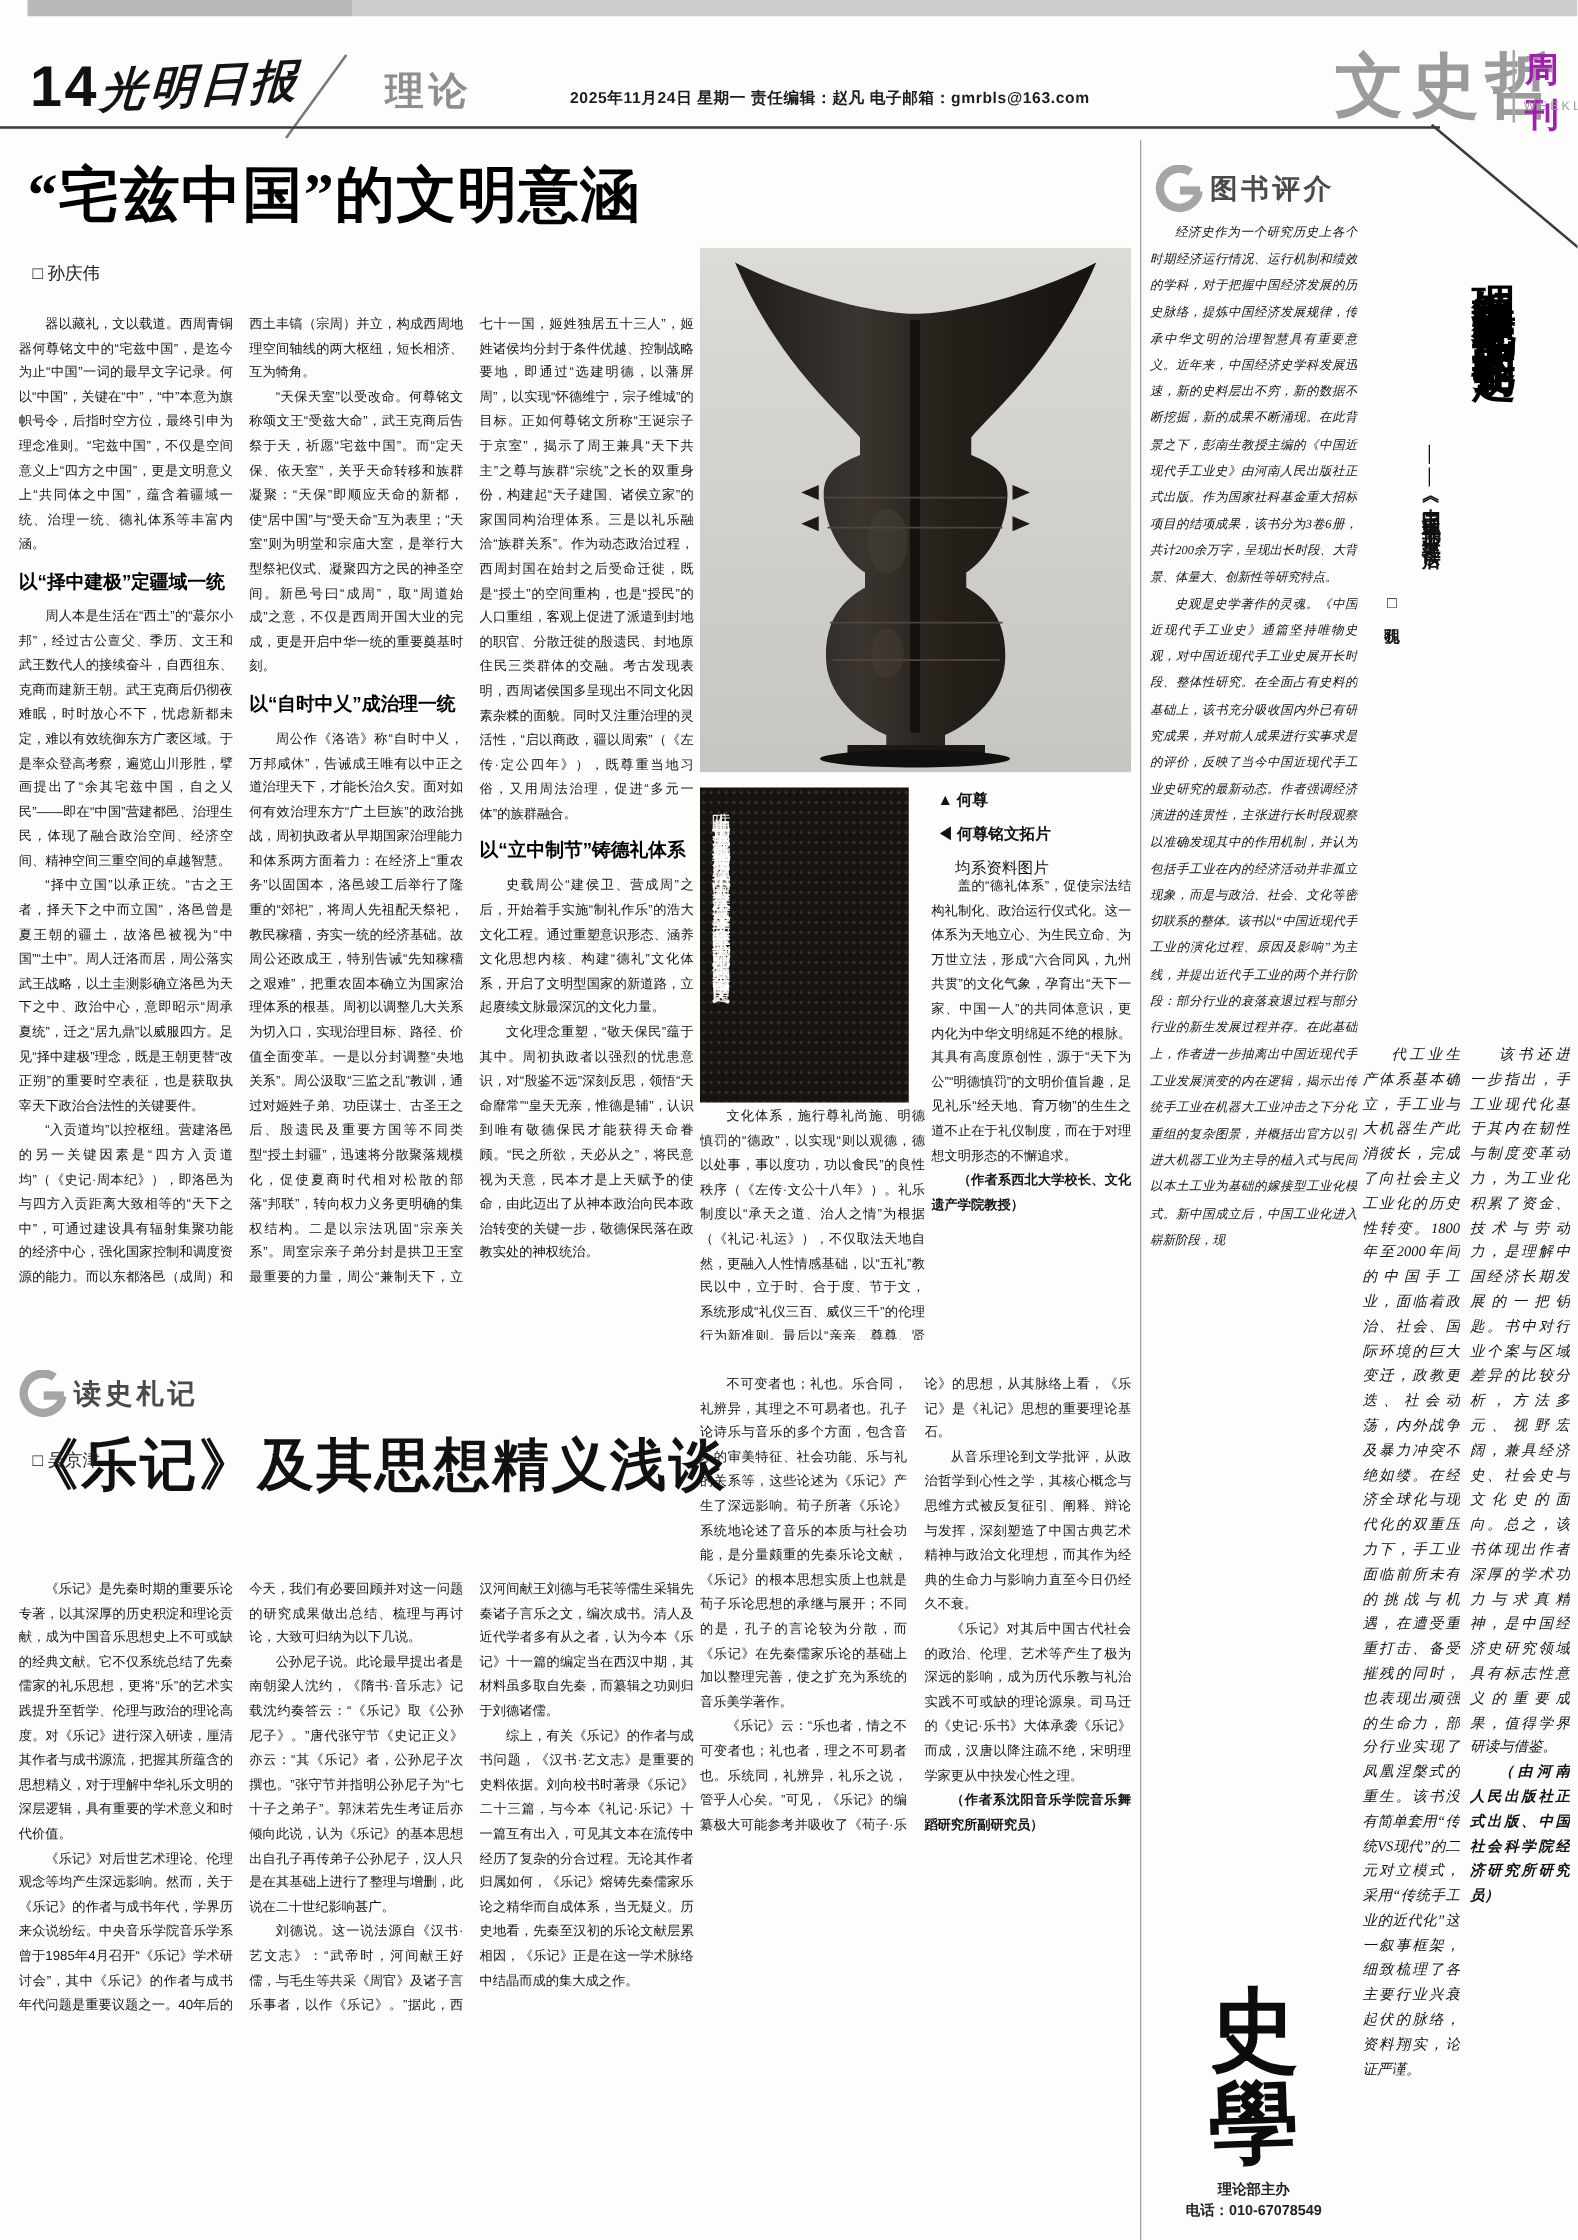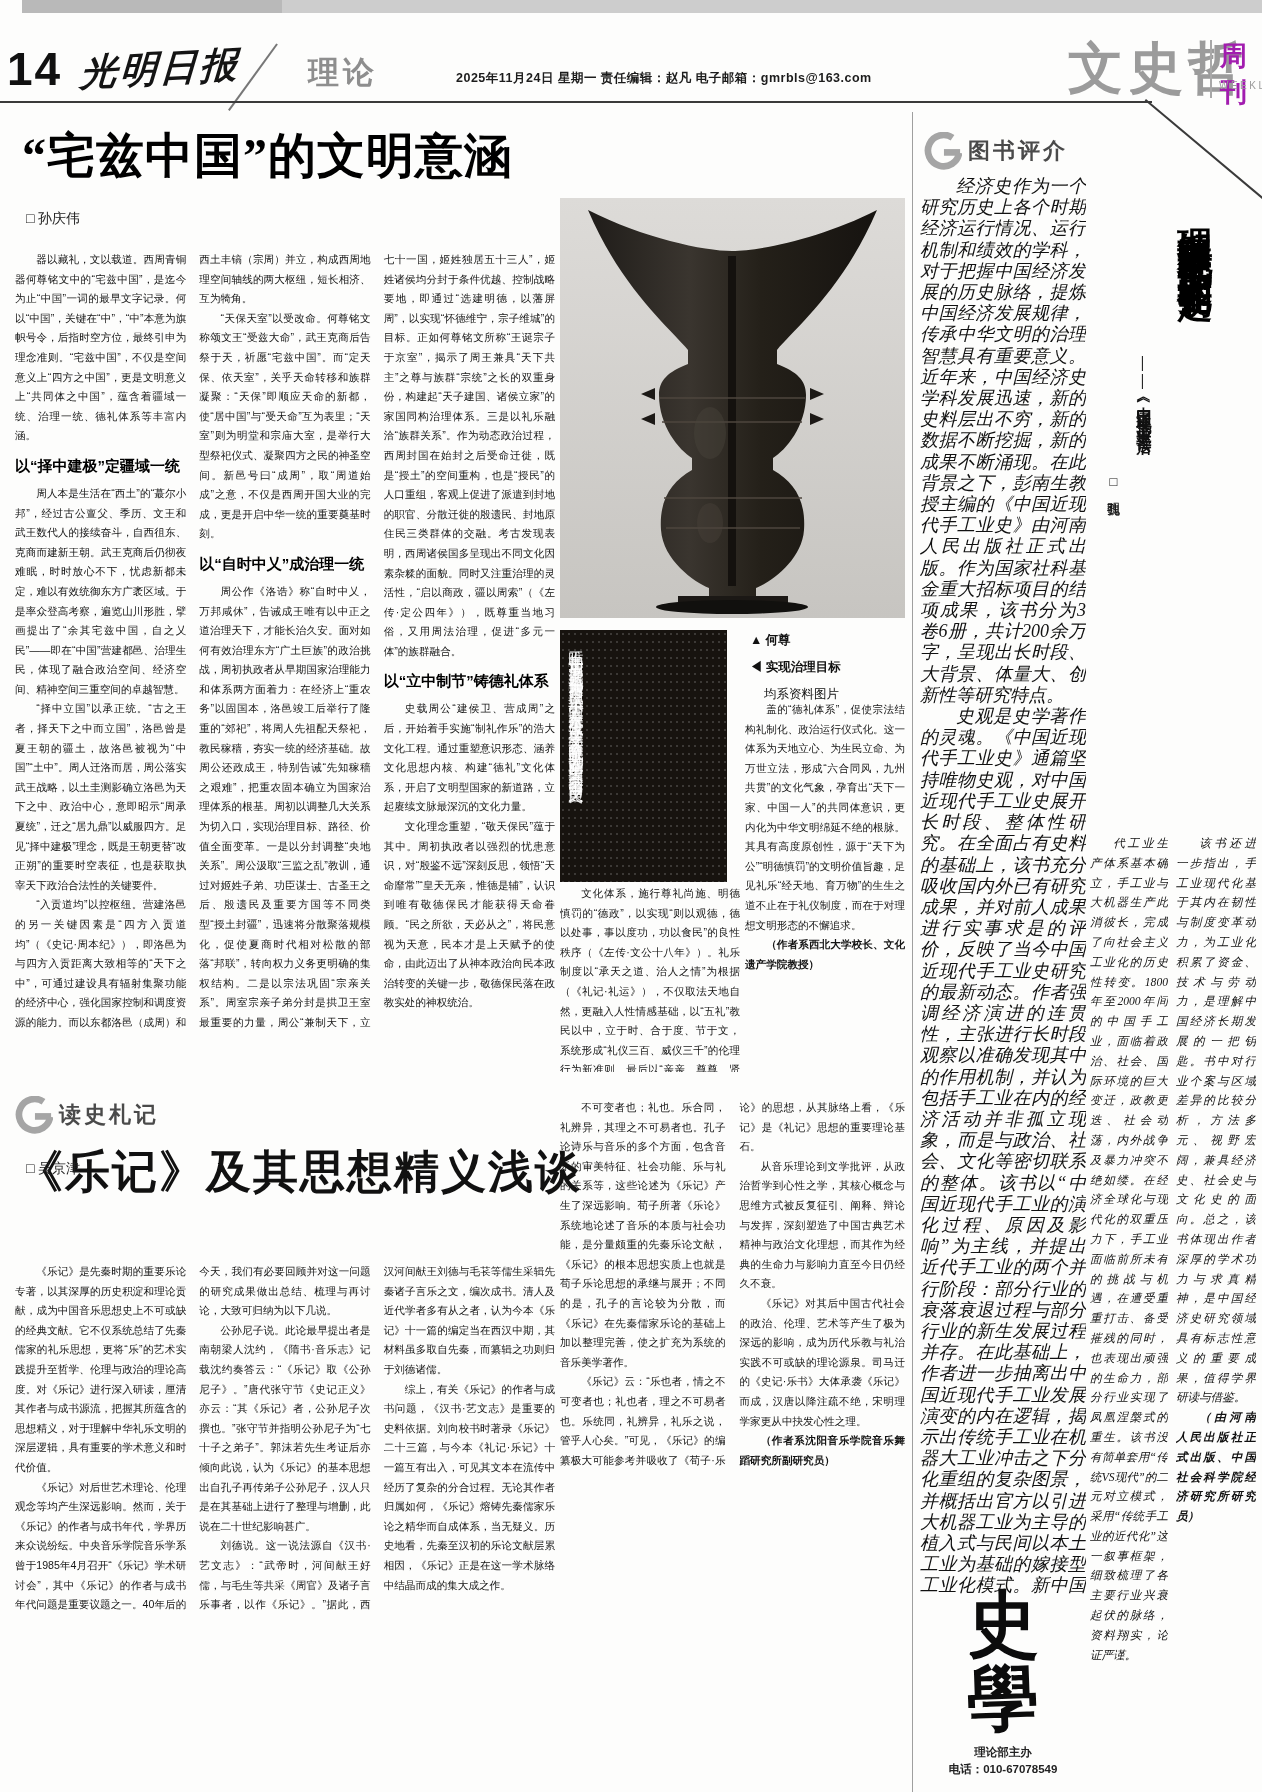--- a/index.html
+++ b/index.html
@@ -1,21 +1,21 @@
 <!DOCTYPE html>
 <html><head>
 <meta charset="utf-8">
 <style>
   html,body{margin:0;padding:0;}
   body{width:1262px;height:1792px;position:relative;background:#fdfdfc;overflow:hidden;
        font-family:"Liberation Sans",sans-serif;color:#111;}
   .abs{position:absolute;}
   
   .topbar{left:22px;top:0;width:1240px;height:13px;background:linear-gradient(90deg,#b9b9b9 0 260px,#cdcdcd 260px);}
-  .pagenum{left:7px;top:42px;font-size:46px;font-weight:bold;letter-spacing:2px;}
+  .pagenum{left:24px;top:42px;font-size:46px;font-weight:bold;letter-spacing:2px;}
   .masthead{left:80px;top:44px;font-size:37px;font-weight:bold;font-family:"Liberation Serif",serif;
             font-style:italic;transform:rotate(-3deg) skewX(-6deg);letter-spacing:3px;color:#141414;}
   .slash{left:252px;top:36px;width:1.5px;height:82px;background:#777;transform:rotate(36deg);}
   .sect{left:308px;top:52px;font-size:31px;font-weight:bold;color:#8e8e8e;letter-spacing:4px;}
   .dateline{left:424px;top:70px;font-size:12.5px;font-weight:bold;color:#1c1c1c;letter-spacing:.5px;margin-left:32px;}
   .wsz{left:1068px;top:32px;font-size:55px;font-weight:bold;color:#9b9b9b;
        font-family:"Liberation Serif",serif;letter-spacing:5px;}
   .wszbar{left:1210px;top:40px;width:2px;height:58px;background:#a8a8a8;}
   .zhoukan{left:1220px;top:38px;font-size:27px;font-weight:bold;color:#a21caf;letter-spacing:2px;}
   .weekly{left:1219px;top:80px;font-size:10px;color:#9b9b9b;letter-spacing:2.5px;}
@@ -55,21 +55,21 @@
   .badge{display:flex;align-items:center;gap:6px;}
   .badge .glabel{font-size:22px;font-weight:bold;color:#4a4a4a;letter-spacing:3px;}
   
   .yjtitle{left:18px;top:1142px;font-size:45px;font-weight:bold;
            font-family:"Liberation Serif",serif;letter-spacing:2px;}
   .flowL{left:15px;top:1262px;width:540px;height:524px;}
   .flowR{left:560px;top:1098px;width:345px;height:688px;}
   
   .vdiv{left:912px;top:112px;width:1px;height:1680px;background:#9f9f9f;}
   .kai{font-family:"Liberation Serif",serif;font-style:italic;}
-  .revcol1{left:920px;top:176px;width:166px;height:1420px;font-size:18px;line-height:21.2px;
+  .revcol1{left:920px;top:176px;width:166px;height:1420px;font-size:10px;line-height:21.2px;
            text-align:justify;overflow:hidden;}
   .revcol1 p{margin:0;text-indent:2em;}
   .revtitle{left:1170px;top:200px;height:640px;writing-mode:vertical-rl;
             font-size:35px;font-weight:bold;font-family:"Liberation Serif",serif;
             letter-spacing:4px;color:#000;}
   .revsub{left:1134px;top:356px;height:480px;writing-mode:vertical-rl;
           font-size:15px;font-weight:bold;font-family:"Liberation Serif",serif;letter-spacing:3px;}
   .revauthor{left:1104px;top:474px;height:120px;writing-mode:vertical-rl;
              font-size:13px;font-family:"Liberation Serif",serif;}
   .revcolA{left:1090px;top:834px;width:78px;height:952px;font-size:11.6px;line-height:19.8px;
@@ -147,21 +147,21 @@
     <ellipse cx="172" cy="409" rx="76" ry="7" fill="#11100e"></ellipse>
   </svg>
 </div>
 
 <div class="abs rubbing">
   <div class="rtxt">唯王初迁宅于成周复爯武王礼福自天在四月丙戌王诰宗小子于京室曰昔在尔考公氏克逑文王肆文王受兹大命唯武王既克大邑商则廷告于天曰余其宅兹中国自之乂民</div>
 </div>
 
 <div class="abs caps">
   <div>▲ 何尊</div>
-  <div>◀ 实现治理目标</div>
+  <div>◀ 何尊铭文拓片</div>
   <div class="src">均系资料图片</div>
 </div>
 
 <div class="abs col4box bodytext">
     <p>文化体系，施行尊礼尚施、明德慎罚的“德政”，以实现“则以观德，德以处事，事以度功，功以食民”的良性秩序（《左传·文公十八年》）。礼乐制度以“承天之道、治人之情”为根据（《礼记·礼运》），不仅取法天地自然，更融入人性情感基础，以“五礼”教民以中，立于时、合于度、节于文，系统形成“礼仪三百、威仪三千”的伦理行为新准则。最后以“亲亲、尊尊、贤贤”为原则，构建宗教祭祀、分封册命、宾客赏见、军事检阅、田猎乡射及婚丧乡饮等政治社会活动全覆</p>
   </div>
 <div class="abs col5box bodytext">
     <p>盖的“德礼体系”，促使宗法结构礼制化、政治运行仪式化。这一体系为天地立心、为生民立命、为万世立法，形成“六合同风，九州共贯”的文化气象，孕育出“天下一家、中国一人”的共同体意识，更内化为中华文明绵延不绝的根脉。其具有高度原创性，源于“天下为公”“明德慎罚”的文明价值旨趣，足见礼乐“经天地、育万物”的生生之道不止在于礼仪制度，而在于对理想文明形态的不懈追求。</p>
     <p class="attr">（作者系西北大学校长、文化遗产学院教授）</p>
   </div>

